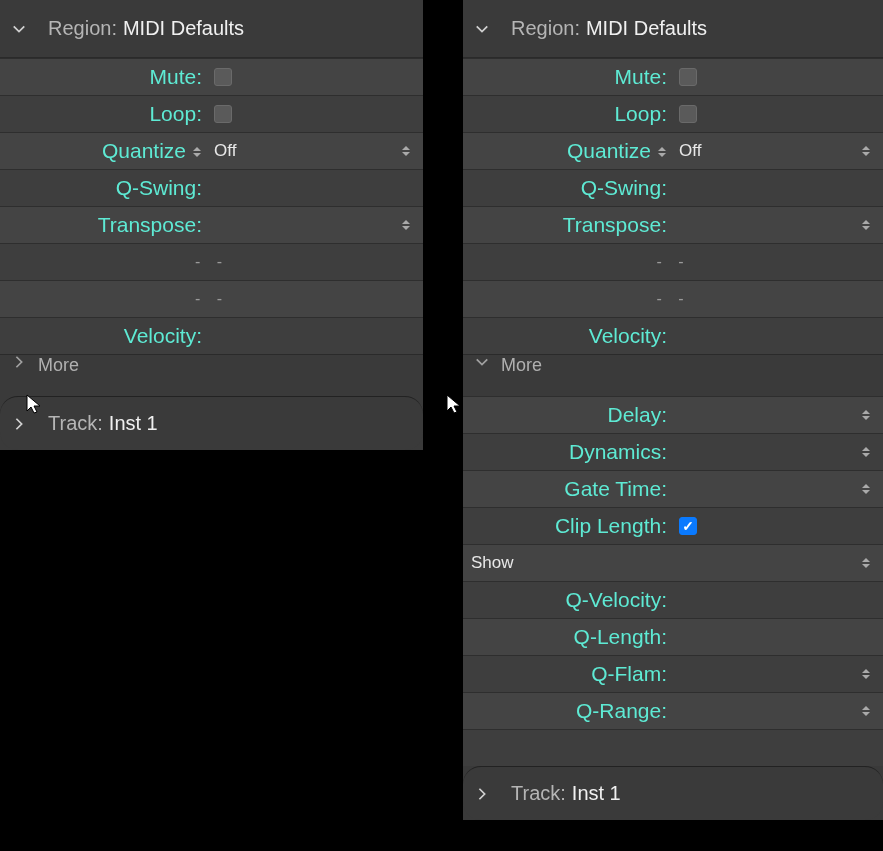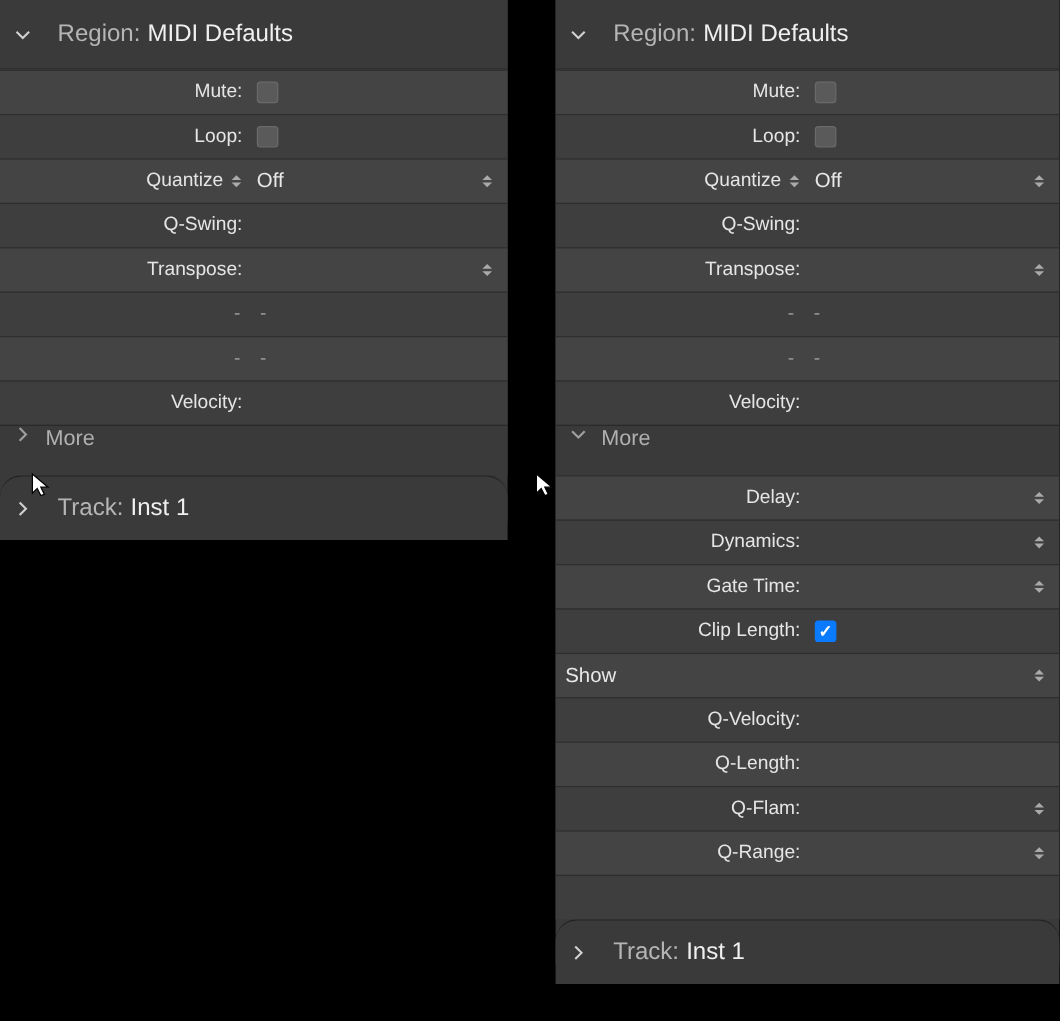--- a/index.html
+++ b/index.html
@@ -62,22 +62,22 @@
     align-items: center;
     height: 37px;
     border-top: 1px solid #2e2e2e;
   }
   .row.rzebralight { background: #444444; }
   .row.rzebradark  { background: #3e3e3e; }
 
   .row-label {
     width: 206px;
     text-align: right;
-    color: #e5e5e5;
-    font-size: 16px;
+    color: #5eead4;
+    font-size: 21px;
     padding-right: 4px;
     flex-shrink: 0;
   }
   .panel-right .row-label { width: 208px; }
   .row-value {
     flex: 1;
     display: flex;
     align-items: center;
     padding-left: 8px;
     position: relative;

